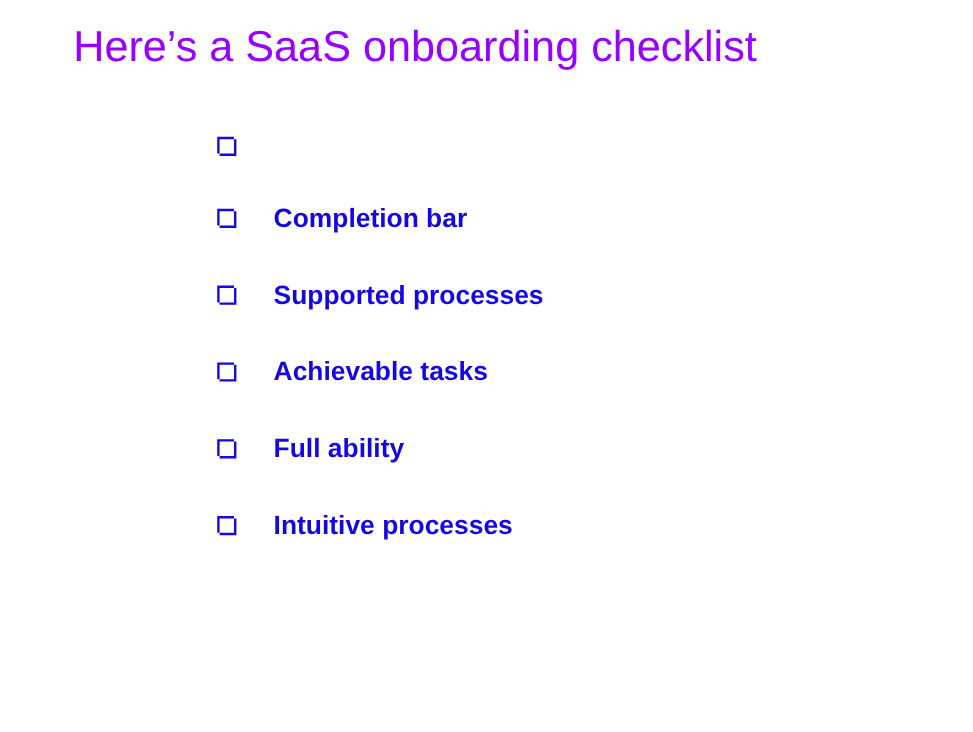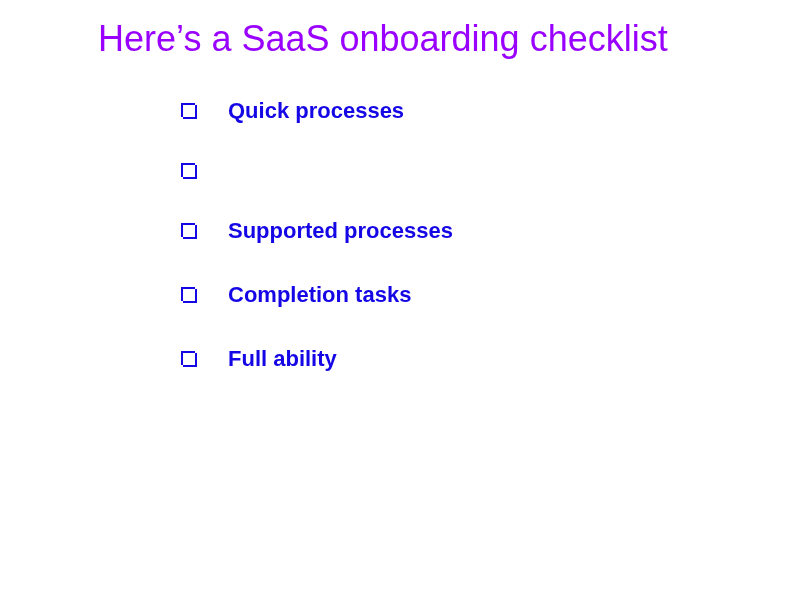--- a/index.html
+++ b/index.html
@@ -12,22 +12,22 @@
       height: 610px;
       background: #ffffff;
       font-family: Arial, Helvetica, sans-serif;
       padding-top: 18px;
     }
     .title {
       color: #9900ff;
       font-size: 36px;
       font-weight: 400;
       text-align: left;
-      padding-left: 98px;
-      margin-bottom: 38px;
+      padding-left: 61px;
+      margin-bottom: 53px;
     }
     .checklist {
       padding-left: 180px;
     }
     .checklist-item {
       display: flex;
       align-items: center;
       margin-bottom: 38px;
     }
     .checkbox {
@@ -52,46 +52,54 @@
 
 <h1 class="title">Here’s a SaaS onboarding checklist</h1>
 
 <div class="checklist">
   <div class="checklist-item">
     <span class="checkbox">
       <svg viewBox="0 0 18 18">
           <path d="M1 1 H15 V3 H3 V15 H1 Z M3 15 H17 V17 H3 Z M15 3 H17 V17 H15 Z" fill="#1506e5"></path>
         </svg>
     </span>
-    <span class="item-label">Quick processes</span>
   </div>
   <div class="checklist-item">
     <span class="checkbox">
       <svg viewBox="0 0 18 18">
           <path d="M1 1 H15 V3 H3 V15 H1 Z M3 15 H17 V17 H3 Z M15 3 H17 V17 H15 Z" fill="#1506e5"></path>
         </svg>
     </span>
+    <span class="item-label">Completion bar</span>
   </div>
   <div class="checklist-item">
     <span class="checkbox">
       <svg viewBox="0 0 18 18">
           <path d="M1 1 H15 V3 H3 V15 H1 Z M3 15 H17 V17 H3 Z M15 3 H17 V17 H15 Z" fill="#1506e5"></path>
         </svg>
     </span>
     <span class="item-label">Supported processes</span>
   </div>
   <div class="checklist-item">
     <span class="checkbox">
       <svg viewBox="0 0 18 18">
           <path d="M1 1 H15 V3 H3 V15 H1 Z M3 15 H17 V17 H3 Z M15 3 H17 V17 H15 Z" fill="#1506e5"></path>
         </svg>
     </span>
-    <span class="item-label">Completion tasks</span>
+    <span class="item-label">Achievable tasks</span>
   </div>
   <div class="checklist-item">
     <span class="checkbox">
       <svg viewBox="0 0 18 18">
           <path d="M1 1 H15 V3 H3 V15 H1 Z M3 15 H17 V17 H3 Z M15 3 H17 V17 H15 Z" fill="#1506e5"></path>
         </svg>
     </span>
     <span class="item-label">Full ability</span>
   </div>
+  <div class="checklist-item">
+    <span class="checkbox">
+      <svg viewBox="0 0 18 18">
+          <path d="M1 1 H15 V3 H3 V15 H1 Z M3 15 H17 V17 H3 Z M15 3 H17 V17 H15 Z" fill="#1506e5"></path>
+        </svg>
+    </span>
+    <span class="item-label">Intuitive processes</span>
+  </div>
 </div>
 
 </body></html>

